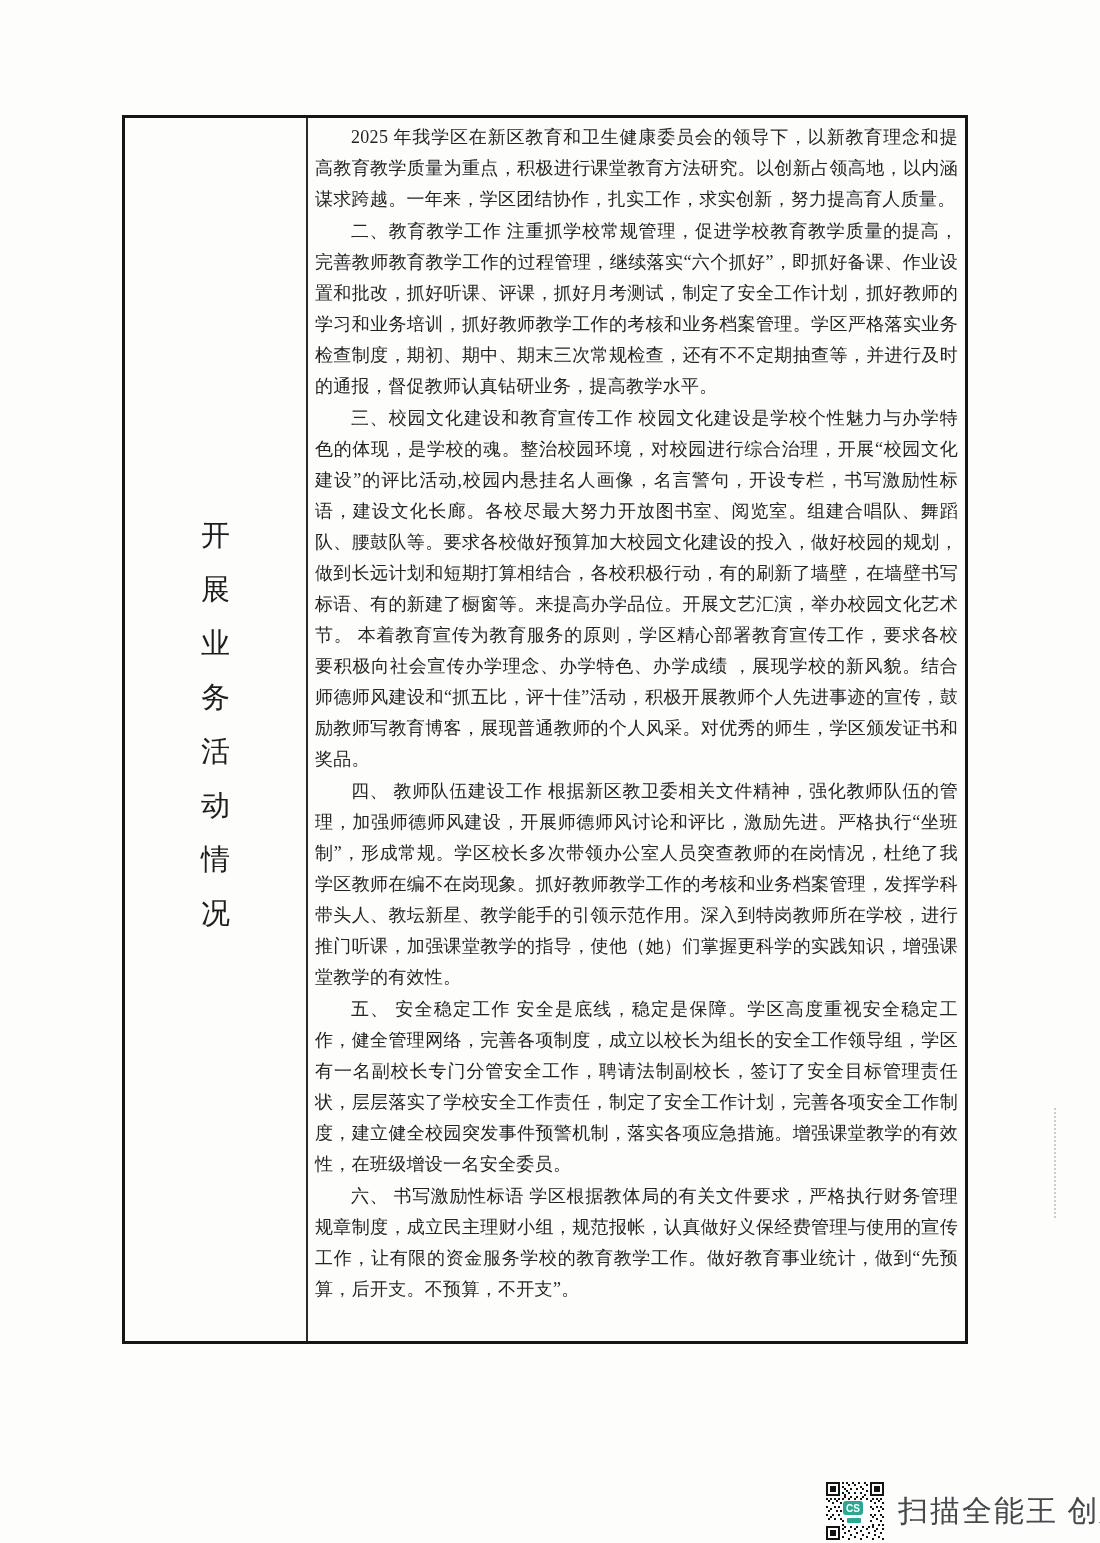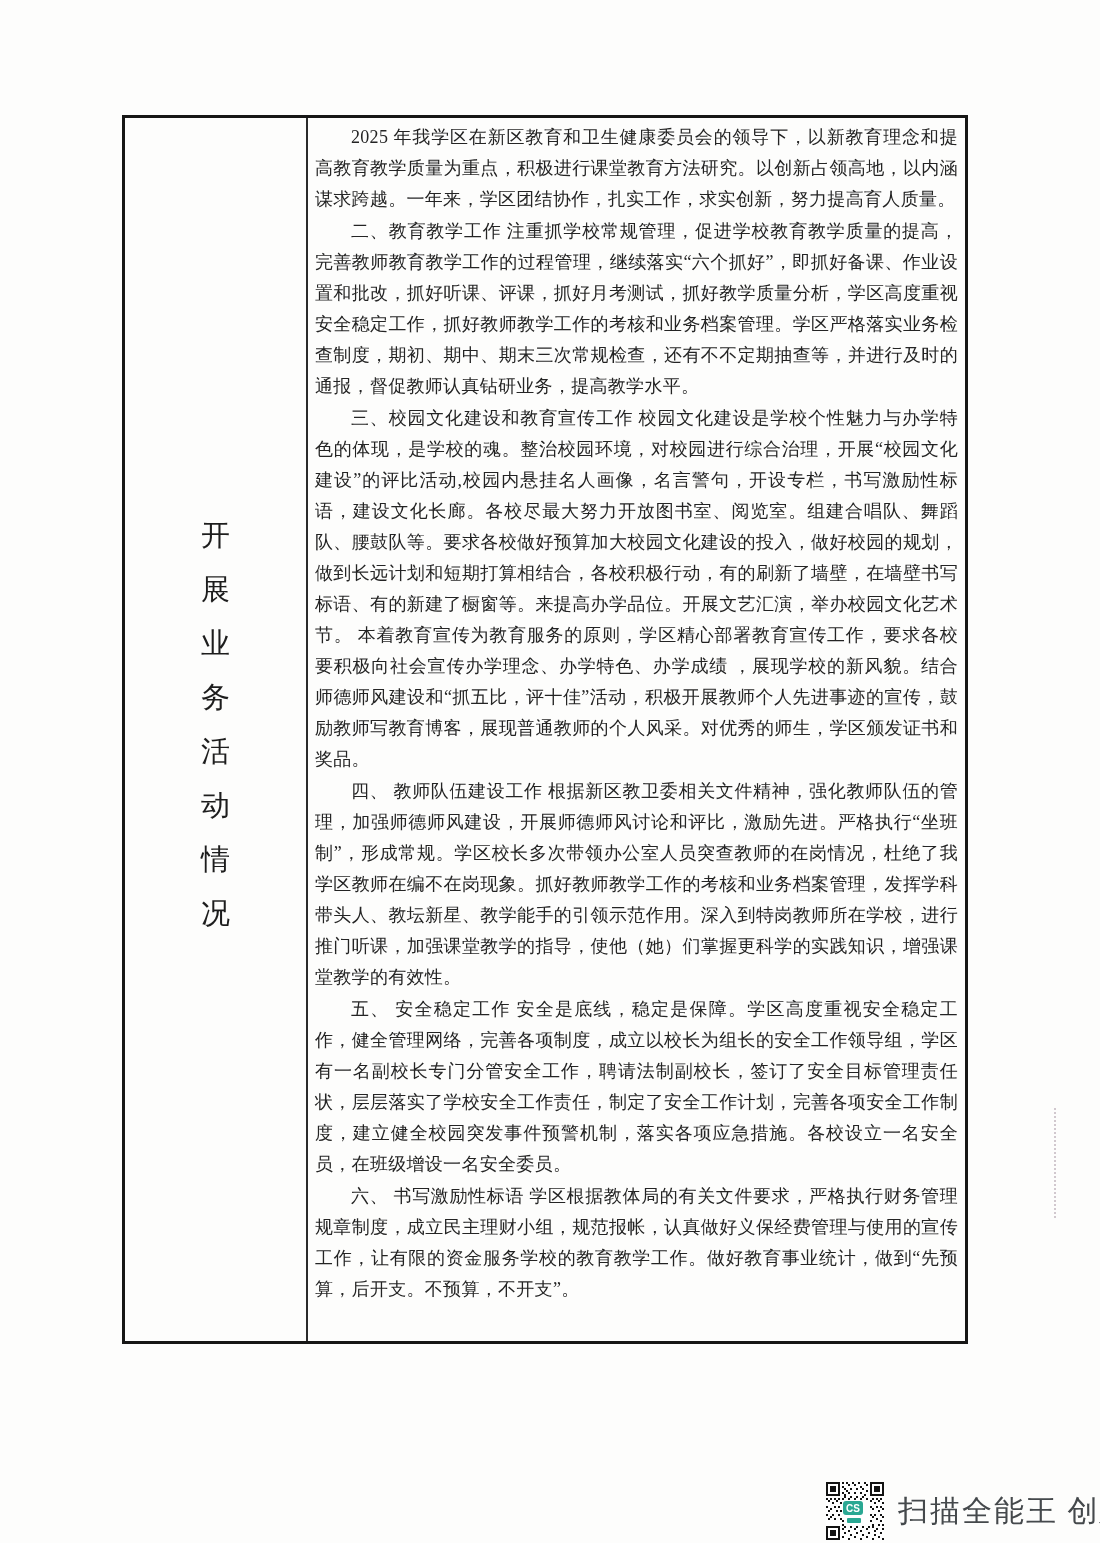--- a/index.html
+++ b/index.html
@@ -103,24 +103,24 @@
       <span class="vchar">业</span>
       <span class="vchar">务</span>
       <span class="vchar">活</span>
       <span class="vchar">动</span>
       <span class="vchar">情</span>
       <span class="vchar">况</span>
     </div>
 
     <div class="content-cell">
       <p>2025 年我学区在新区教育和卫生健康委员会的领导下，以新教育理念和提高教育教学质量为重点，积极进行课堂教育方法研究。以创新占领高地，以内涵谋求跨越。一年来，学区团结协作，扎实工作，求实创新，努力提高育人质量。</p>
-      <p>二、教育教学工作 注重抓学校常规管理，促进学校教育教学质量的提高，完善教师教育教学工作的过程管理，继续落实“六个抓好”，即抓好备课、作业设置和批改，抓好听课、评课，抓好月考测试，抓好教学质量分析，学区高度重视安全稳定工作，抓好教师教学工作的考核和业务档案管理。学区严格落实业务检查制度，期初、期中、期末三次常规检查，还有不不定期抽查等，并进行及时的通报，督促教师认真钻研业务，提高教学水平。</p>
+      <p>二、教育教学工作 注重抓学校常规管理，促进学校教育教学质量的提高，完善教师教育教学工作的过程管理，继续落实“六个抓好”，即抓好备课、作业设置和批改，抓好听课、评课，抓好月考测试，制定了安全工作计划，抓好教师的学习和业务培训，抓好教师教学工作的考核和业务档案管理。学区严格落实业务检查制度，期初、期中、期末三次常规检查，还有不不定期抽查等，并进行及时的通报，督促教师认真钻研业务，提高教学水平。</p>
       <p>三、校园文化建设和教育宣传工作 校园文化建设是学校个性魅力与办学特色的体现，是学校的魂。整治校园环境，对校园进行综合治理，开展“校园文化建设”的评比活动,校园内悬挂名人画像，名言警句，开设专栏，书写激励性标语，建设文化长廊。各校尽最大努力开放图书室、阅览室。组建合唱队、舞蹈队、腰鼓队等。要求各校做好预算加大校园文化建设的投入，做好校园的规划，做到长远计划和短期打算相结合，各校积极行动，有的刷新了墙壁，在墙壁书写标语、有的新建了橱窗等。来提高办学品位。开展文艺汇演，举办校园文化艺术节。 本着教育宣传为教育服务的原则，学区精心部署教育宣传工作，要求各校要积极向社会宣传办学理念、办学特色、办学成绩 ，展现学校的新风貌。结合师德师风建设和“抓五比，评十佳”活动，积极开展教师个人先进事迹的宣传，鼓励教师写教育博客，展现普通教师的个人风采。对优秀的师生，学区颁发证书和奖品。</p>
       <p>四、 教师队伍建设工作 根据新区教卫委相关文件精神，强化教师队伍的管理，加强师德师风建设，开展师德师风讨论和评比，激励先进。严格执行“坐班制”，形成常规。学区校长多次带领办公室人员突查教师的在岗情况，杜绝了我学区教师在编不在岗现象。抓好教师教学工作的考核和业务档案管理，发挥学科带头人、教坛新星、教学能手的引领示范作用。深入到特岗教师所在学校，进行推门听课，加强课堂教学的指导，使他（她）们掌握更科学的实践知识，增强课堂教学的有效性。</p>
-      <p>五、 安全稳定工作 安全是底线，稳定是保障。学区高度重视安全稳定工作，健全管理网络，完善各项制度，成立以校长为组长的安全工作领导组，学区有一名副校长专门分管安全工作，聘请法制副校长，签订了安全目标管理责任状，层层落实了学校安全工作责任，制定了安全工作计划，完善各项安全工作制度，建立健全校园突发事件预警机制，落实各项应急措施。各校设立一名安全员，在班级增设一名安全委员。</p>
+      <p>五、 安全稳定工作 安全是底线，稳定是保障。学区高度重视安全稳定工作，健全管理网络，完善各项制度，成立以校长为组长的安全工作领导组，学区有一名副校长专门分管安全工作，聘请法制副校长，签订了安全目标管理责任状，层层落实了学校安全工作责任，制定了安全工作计划，完善各项安全工作制度，建立健全校园突发事件预警机制，落实各项应急措施。增强课堂教学的有效性，在班级增设一名安全委员。</p>
       <p>六、 书写激励性标语 学区根据教体局的有关文件要求，严格执行财务管理规章制度，成立民主理财小组，规范报帐，认真做好义保经费管理与使用的宣传工作，让有限的资金服务学校的教育教学工作。做好教育事业统计，做到“先预算，后开支。不预算，不开支”。</p>
     </div>
 
   </div>
 
   <div class="scan-artifact"></div>
 
   <div class="watermark">
     <svg class="qr" viewBox="0 0 58 58" aria-hidden="true">
       <rect x="0" y="0" width="58" height="58" fill="#ffffff"></rect>

